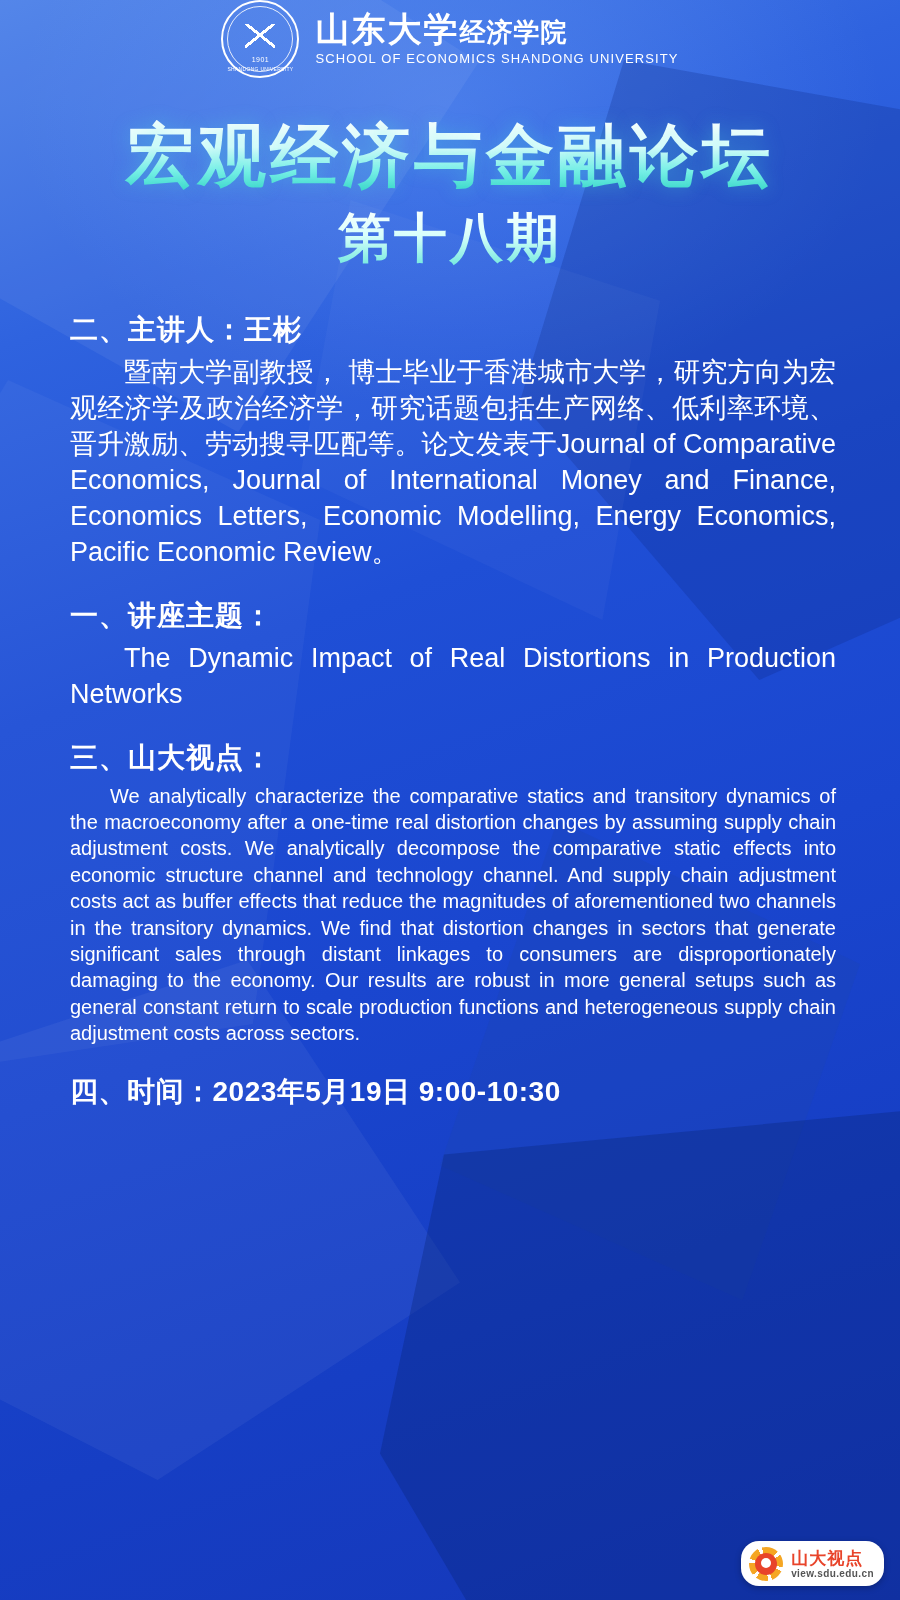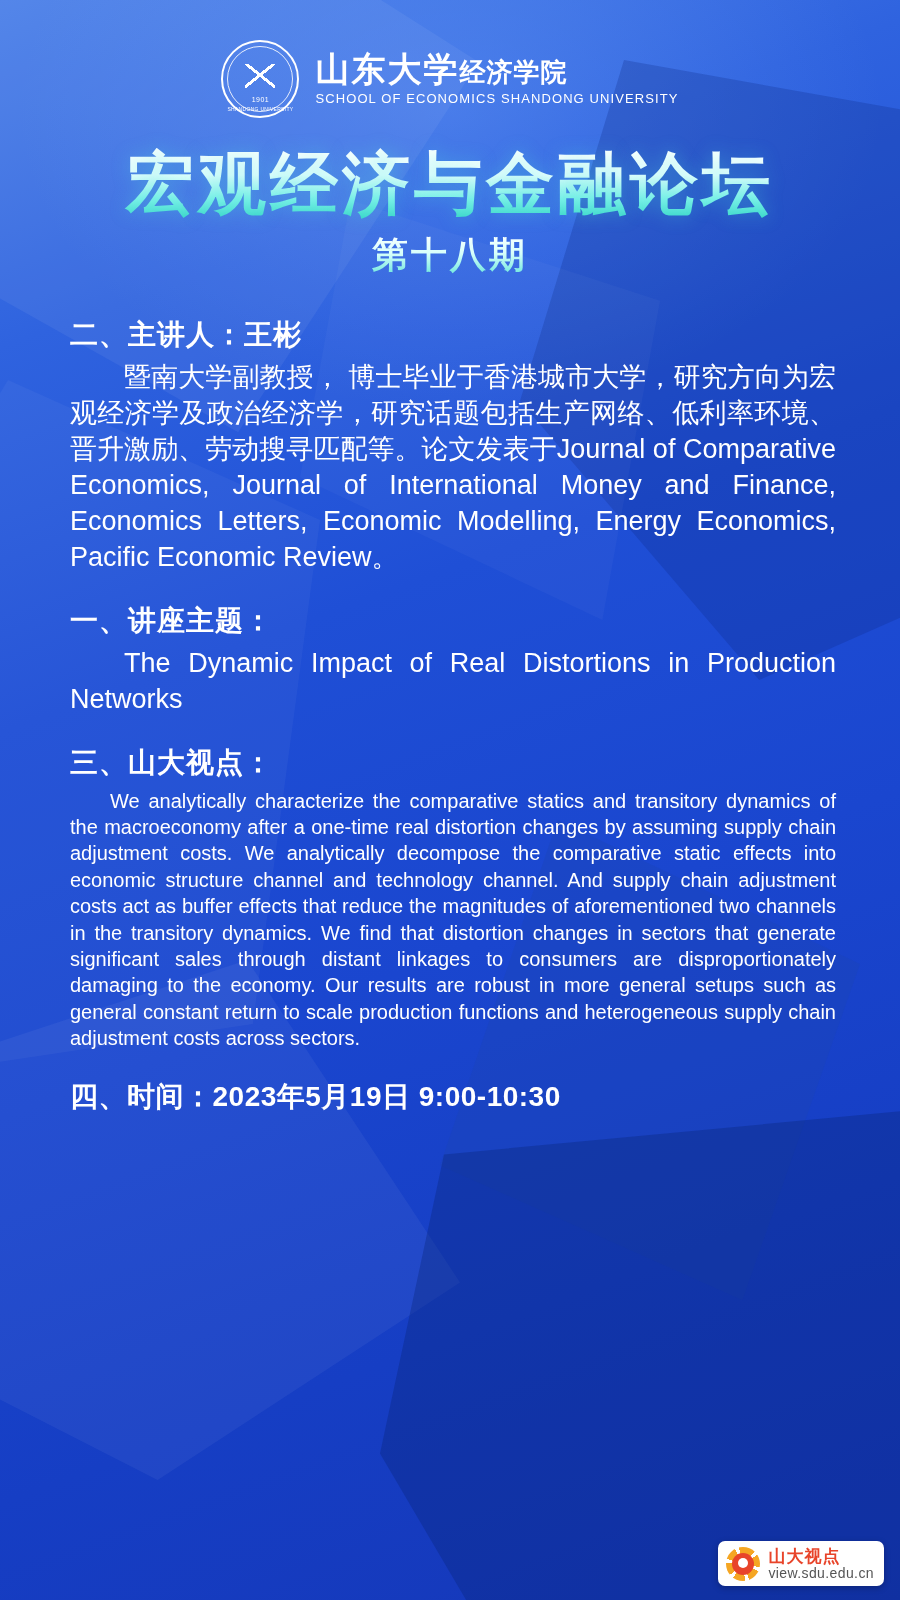--- a/index.html
+++ b/index.html
@@ -35,21 +35,21 @@
   .glow{position:absolute;top:-200px;left:50%;transform:translateX(-50%);
     width:900px;height:620px;border-radius:50%;
     background:radial-gradient(ellipse at center,rgba(120,170,255,0.30) 0%,rgba(120,170,255,0) 68%);
     pointer-events:none;}
 
   .content{position:relative;z-index:5;}
 
   
   .logo-wrap{
     display:flex;align-items:center;justify-content:center;
-    gap:16px;padding-top:40px;
+    gap:16px;
   }
   .logo-seal{
     width:74px;height:74px;border-radius:50%;
     border:2px solid #ffffff;
     position:relative;flex:0 0 auto;
     display:flex;align-items:center;justify-content:center;
   }
   .logo-seal:before{
     content:"";position:absolute;top:4px;left:4px;right:4px;bottom:4px;
     border-radius:50%;border:1px solid rgba(255,255,255,0.85);
@@ -75,31 +75,31 @@
     font-size:34px;font-weight:bold;color:#ffffff;letter-spacing:2px;
     line-height:1.05;
   }
   .logo-cn .small{font-size:26px;letter-spacing:1px;}
   .logo-en{
     font-size:13px;color:#ffffff;letter-spacing:1.1px;white-space:nowrap;
   }
 
   
   .title-main{
-    margin-top:30px;text-align:center;
+    margin-top:42px;text-align:center;
     font-family:"DejaVu Sans","Liberation Sans",sans-serif;
     font-size:68px;font-weight:bold;letter-spacing:4px;
     background:linear-gradient(to bottom,#ffffff 0%,#eaffff 38%,#7df1e8 72%,#39d6c8 100%);
     -webkit-background-clip:text;background-clip:text;color:transparent;
     text-shadow:0 0 18px rgba(80,230,220,0.35);
     line-height:1.05;
   }
   .title-sub{
     margin-top:12px;text-align:center;
-    font-size:36px;font-weight:bold;letter-spacing:3px;
+    font-size:53px;font-weight:bold;letter-spacing:3px;
     background:linear-gradient(to bottom,#ffffff 0%,#d8fffb 45%,#55e2d6 100%);
     -webkit-background-clip:text;background-clip:text;color:transparent;
   }
 
   
   .body-wrap{
     margin:36px 64px 0 70px;
     color:#ffffff;
   }
   .sec{margin-bottom:26px;}
@@ -115,21 +115,21 @@
   .indent{text-indent:2em;}
   .line-item{
     font-size:28px;font-weight:bold;margin-bottom:22px;letter-spacing:.5px;
   }
   .sec-3 .sec-body{font-size:20px;line-height:1.32;}
 
   
   .badge{
     position:absolute;right:16px;bottom:14px;z-index:9;
     display:flex;align-items:center;gap:8px;
-    background:#ffffff;border-radius:7px;
+    background:#ffffff;border-radius:18px;
     padding:6px 10px 5px 8px;
     box-shadow:0 2px 6px rgba(0,0,0,.25);
   }
   .badge-icon{
     width:34px;height:34px;flex:0 0 auto;position:relative;
   }
   .badge-icon .ring{
     position:absolute;inset:0;border-radius:50%;
     background:conic-gradient(#f5a623 0 12%,#ffffff 12% 16%,#f5a623 16% 28%,#ffffff 28% 32%,
       #f5a623 32% 44%,#ffffff 44% 48%,#f5a623 48% 60%,#ffffff 60% 64%,
@@ -141,21 +141,21 @@
   }
   .badge-icon .dot{
     position:absolute;left:12px;top:11px;width:10px;height:10px;border-radius:50%;
     background:#ffffff;
   }
   .badge-texts{display:flex;flex-direction:column;line-height:1.1;}
   .badge-title{
     font-family:"DejaVu Serif","Liberation Serif",serif;
     font-size:17px;font-weight:bold;color:#e8442a;letter-spacing:1px;
   }
-  .badge-url{font-size:14px;color:#555;letter-spacing:.4px;}
+  .badge-url{font-size:10px;color:#555;letter-spacing:.4px;font-weight:bold;}
 </style>
 </head>
 <body>
 
 <div class="poster">
   <div class="glow"></div>
   <div class="facet f1"></div>
   <div class="facet f2"></div>
   <div class="facet f3"></div>
   <div class="facet f7"></div>

